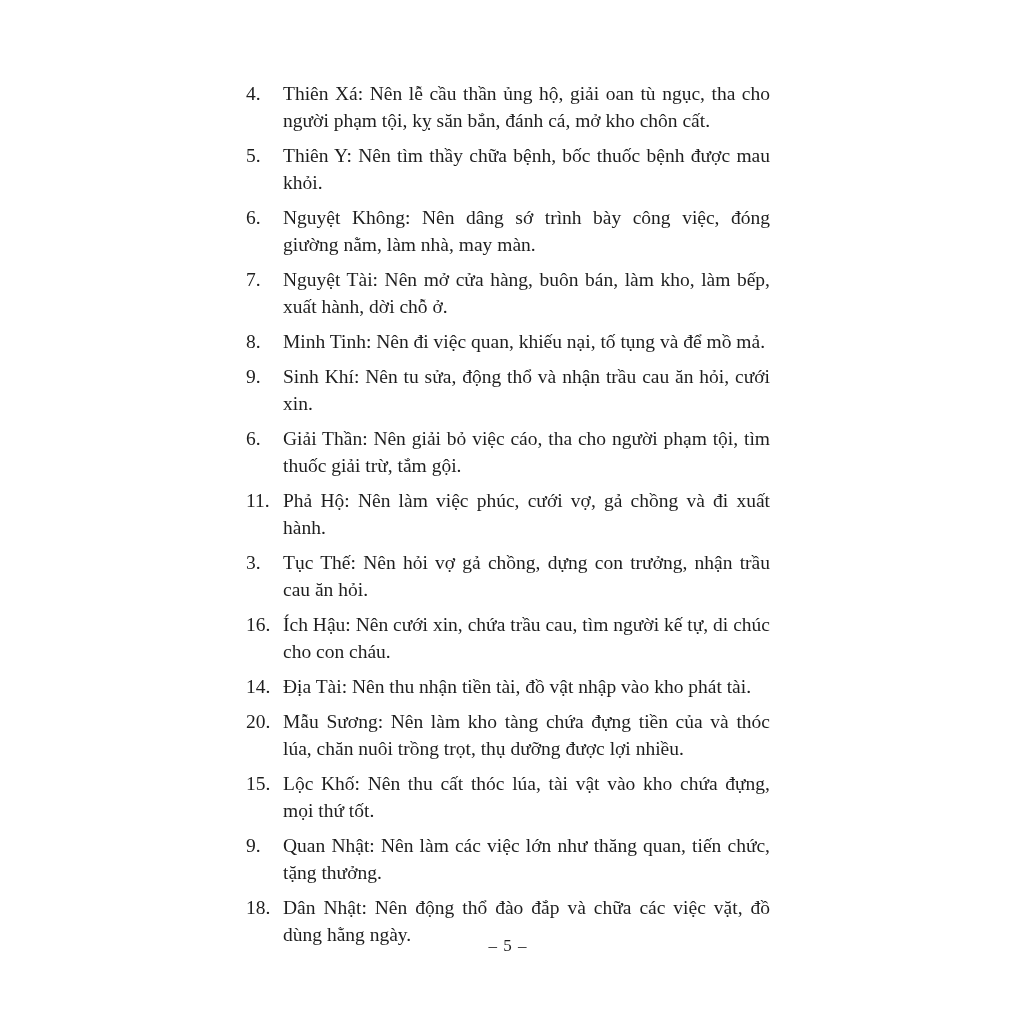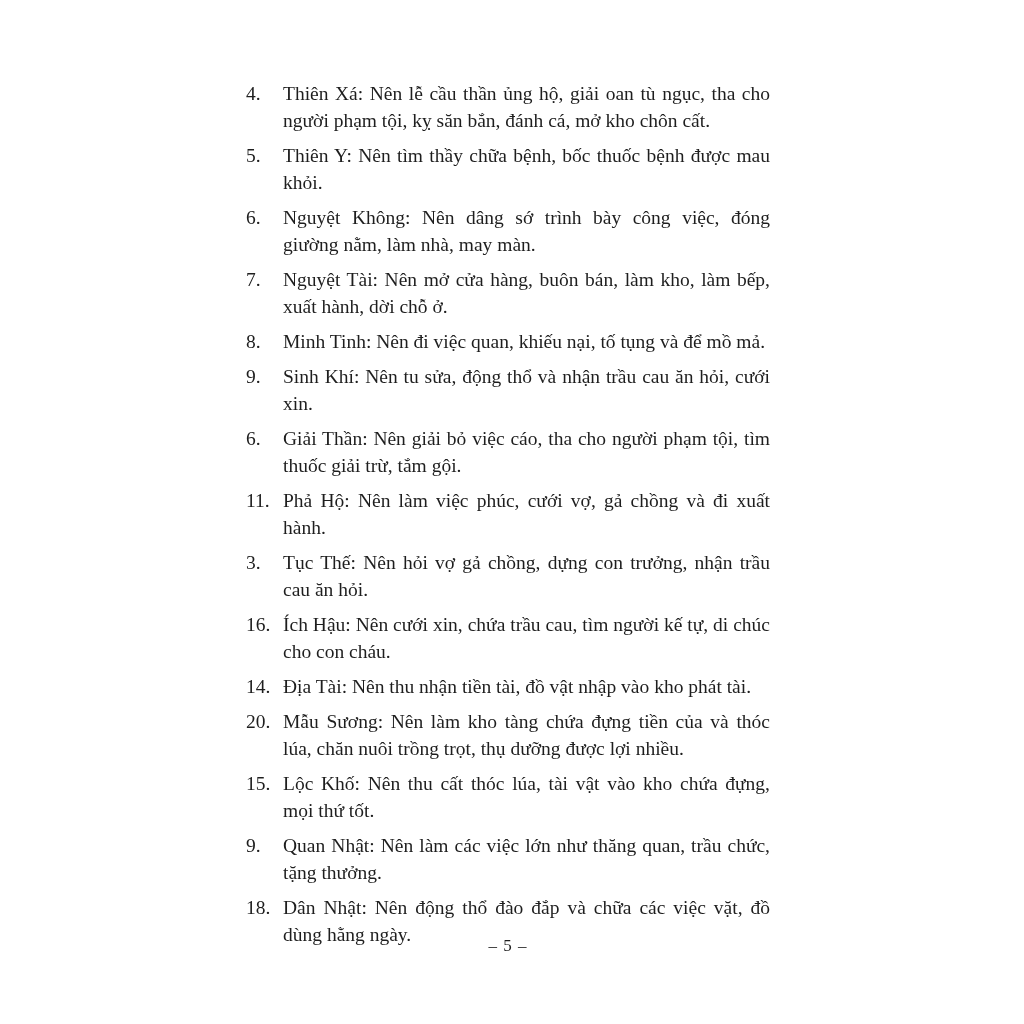--- a/index.html
+++ b/index.html
@@ -115,21 +115,21 @@
     <span class="txt">Mẫu Sương: Nên làm kho tàng chứa đựng tiền của và thóc lúa, chăn nuôi trồng trọt, thụ dưỡng được lợi nhiều.</span>
   </li>
 
   <li class="item">
     <span class="num">15.</span>
     <span class="txt">Lộc Khố: Nên thu cất thóc lúa, tài vật vào kho chứa đựng, mọi thứ tốt.</span>
   </li>
 
   <li class="item">
     <span class="num">9.</span>
-    <span class="txt">Quan Nhật: Nên làm các việc lớn như thăng quan, trầu chức, tặng thưởng.</span>
+    <span class="txt">Quan Nhật: Nên làm các việc lớn như thăng quan, tiến chức, tặng thưởng.</span>
   </li>
 
   <li class="item">
     <span class="num">18.</span>
     <span class="txt">Dân Nhật: Nên động thổ đào đắp và chữa các việc vặt, đồ dùng hằng ngày.</span>
   </li>
 </ol>
   <div class="footer">
     <span>– 5 –</span>
   </div>

